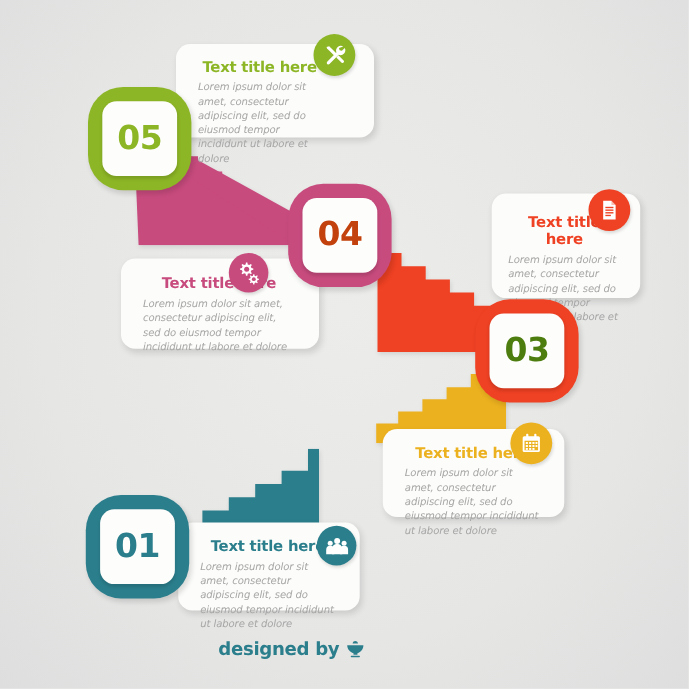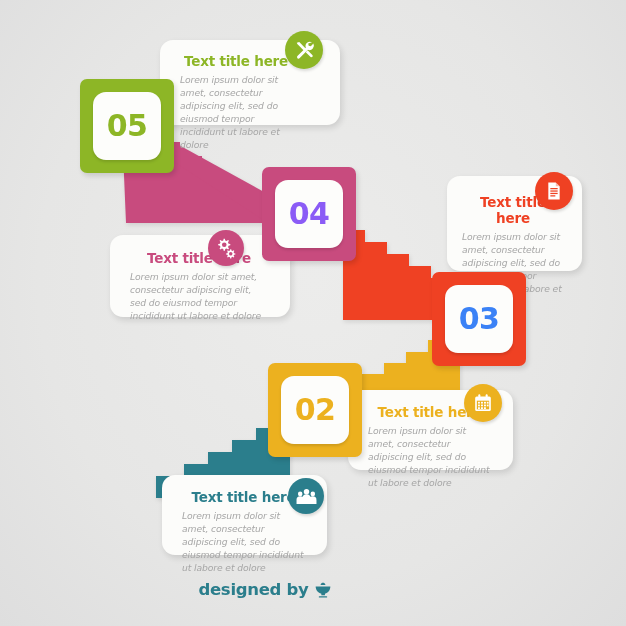--- a/index.html
+++ b/index.html
@@ -18,21 +18,21 @@
     width: 626px;
     height: 626px;
     background: radial-gradient(ellipse at 50% 45%, #ececeb 0%, #e6e6e5 62%, #dedede 100%);
   }
 
   
   .tile {
     position: absolute;
     width: 94px;
     height: 94px;
-    border-radius: 7px;
+    border-radius: 32px;
     box-shadow: 2px 3px 5px rgba(0,0,0,0.13);
     z-index: 30;
   }
   .tile .inner {
     position: absolute;
     left: 13px;
     top: 13px;
     width: 68px;
     height: 68px;
     background: #fdfdfb;
@@ -193,41 +193,41 @@
   <div class="badge" style="left:208px; top:230px; background:#c84b7e; width:36px; height:36px;">
     <svg width="22" height="22" viewBox="0 0 24 24" fill="#ffffff">
       <path d="M9.4 1.8 l1.4 0 l0.35 1.9 a6.0 6.0 0 0 1 1.5 0.62 l1.6 -1.1 l1.0 1.0 l-1.1 1.6 a6.0 6.0 0 0 1 0.62 1.5 l1.9 0.35 l0 1.4 l-1.9 0.35 a6.0 6.0 0 0 1 -0.62 1.5 l1.1 1.6 l-1.0 1.0 l-1.6 -1.1 a6.0 6.0 0 0 1 -1.5 0.62 l-0.35 1.9 l-1.4 0 l-0.35 -1.9 a6.0 6.0 0 0 1 -1.5 -0.62 l-1.6 1.1 l-1.0 -1.0 l1.1 -1.6 a6.0 6.0 0 0 1 -0.62 -1.5 l-1.9 -0.35 l0 -1.4 l1.9 -0.35 a6.0 6.0 0 0 1 0.62 -1.5 l-1.1 -1.6 l1.0 -1.0 l1.6 1.1 a6.0 6.0 0 0 1 1.5 -0.62 Z"></path>
       <circle cx="10.1" cy="8.5" r="2.5" fill="#c84b7e"></circle>
       <path d="M16.6 13.4 l1.1 0 l0.27 1.45 a4.6 4.6 0 0 1 1.15 0.48 l1.22 -0.84 l0.77 0.77 l-0.84 1.22 a4.6 4.6 0 0 1 0.48 1.15 l1.45 0.27 l0 1.1 l-1.45 0.27 a4.6 4.6 0 0 1 -0.48 1.15 l0.84 1.22 l-0.77 0.77 l-1.22 -0.84 a4.6 4.6 0 0 1 -1.15 0.48 l-0.27 1.45 l-1.1 0 l-0.27 -1.45 a4.6 4.6 0 0 1 -1.15 -0.48 l-1.22 0.84 l-0.77 -0.77 l0.84 -1.22 a4.6 4.6 0 0 1 -0.48 -1.15 l-1.45 -0.27 l0 -1.1 l1.45 -0.27 a4.6 4.6 0 0 1 0.48 -1.15 l-0.84 -1.22 l0.77 -0.77 l1.22 0.84 a4.6 4.6 0 0 1 1.15 -0.48 Z"></path>
       <circle cx="17.15" cy="18.3" r="1.9" fill="#c84b7e"></circle>
     </svg>
   </div>
   <div class="tile" style="left:262px; top:167px; background:#c84b7e;">
     <div class="inner">
-      <span class="num" style="color:#8b5cf6;">04</span>
+      <span class="num" style="color:#c2410c;">04</span>
     </div>
   </div>
 
   <div class="card" style="left:447px; top:176px; width:135px; height:95px; padding:18px 18px 12px 15px;">
     <div class="title" style="color:#ef4123;">Text title here</div>
     <div class="body">Lorem ipsum dolor sit amet, consectetur adipiscing elit, sed do eiusmod tempor incididunt ut labore et dolore</div>
   </div>
   <div class="badge" style="left:535px; top:172px; background:#ef4123;">
     <svg width="20" height="20" viewBox="0 0 24 24" fill="#ffffff">
       <path d="M5.2 1.8 h9.0 l4.6 4.6 v15.8 h-13.6 Z"></path>
       <path d="M14.2 1.8 v4.6 h4.6 Z" fill="#ef4123" opacity="0.35"></path>
       <rect x="7.6" y="8.4" width="8.8" height="1.5" fill="#ef4123"></rect>
       <rect x="7.6" y="11.3" width="8.8" height="1.5" fill="#ef4123"></rect>
       <rect x="7.6" y="14.2" width="8.8" height="1.5" fill="#ef4123"></rect>
       <rect x="7.6" y="17.1" width="6.0" height="1.5" fill="#ef4123"></rect>
     </svg>
   </div>
   <div class="tile" style="left:432px; top:272px; background:#ef4123;">
     <div class="inner">
-      <span class="num" style="color:#3b82f6;">03</span>
+      <span class="num" style="color:#4d7c0f;">03</span>
     </div>
   </div>
 
   <div class="card" style="left:348px; top:390px; width:165px; height:80px; padding:14px 22px 12px 20px;">
     <div class="title" style="color:#ecb11f;">Text title here</div>
     <div class="body">Lorem ipsum dolor sit amet, consectetur adipiscing elit, sed do eiusmod tempor incididunt ut labore et dolore</div>
   </div>
   <div class="badge" style="left:464px; top:384px; background:#ecb11f;">
     <svg width="20" height="20" viewBox="0 0 24 24" fill="#ffffff">
       <rect x="2.6" y="4.2" width="18.8" height="17.4" rx="1.8"></rect>
@@ -242,39 +242,39 @@
         <rect x="6.0" y="13.9" width="2.3" height="2.1"></rect>
         <rect x="9.6" y="13.9" width="2.3" height="2.1"></rect>
         <rect x="13.2" y="13.9" width="2.3" height="2.1"></rect>
         <rect x="16.6" y="13.9" width="2.1" height="2.1"></rect>
         <rect x="6.0" y="17.1" width="2.3" height="2.1"></rect>
         <rect x="9.6" y="17.1" width="2.3" height="2.1"></rect>
         <rect x="13.2" y="17.1" width="2.3" height="2.1"></rect>
       </g>
     </svg>
   </div>
-  <div class="tile" style="left:268px; top:363px; background:#ecb11f;">
-    <div class="inner">
-      <span class="num" style="color:#ecb11f;">02</span>
-    </div>
-  </div>
 
   <div class="card" style="left:162px; top:475px; width:165px; height:80px; padding:14px 22px 12px 20px;">
     <div class="title" style="color:#2b7e8c;">Text title here</div>
     <div class="body">Lorem ipsum dolor sit amet, consectetur adipiscing elit, sed do eiusmod tempor incididunt ut labore et dolore</div>
   </div>
   <div class="badge" style="left:288px; top:478px; background:#2b7e8c; width:36px; height:36px;">
     <svg width="21" height="21" viewBox="0 0 24 24" fill="#ffffff">
       <circle cx="4.8" cy="9.0" r="2.6"></circle>
       <path d="M0.6 20.5 v-4.6 a4.2 4.2 0 0 1 8.4 0 v4.6 Z"></path>
       <circle cx="19.2" cy="9.0" r="2.6"></circle>
       <path d="M15.0 20.5 v-4.6 a4.2 4.2 0 0 1 8.4 0 v4.6 Z"></path>
       <circle cx="12.0" cy="6.6" r="3.1"></circle>
       <path d="M6.6 20.5 v-5.6 a5.4 5.4 0 0 1 10.8 0 v5.6 Z"></path>
     </svg>
+  </div>
+  <div class="tile" style="left:78px; top:450px; background:#2b7e8c;">
+    <div class="inner">
+      <span class="num" style="color:#2b7e8c;">01</span>
+    </div>
   </div>
 
   <div id="footer">
     <span class="fline">
       <span>designed by</span>
       <span style="display:inline-block; width:18px; height:18px;">
         <svg width="18" height="18" viewBox="0 0 24 24" fill="#2b7e8c">
           <path d="M12.0 2.4 c1.5 0 2.7 0.9 3.1 2.2 l0.2 0.7 l-6.6 0 l0.2 -0.7 c0.4 -1.3 1.6 -2.2 3.1 -2.2 Z"></path>
           <path d="M2.2 7.4 h19.6 c0 4.8 -3.0 8.5 -7.2 9.6 l0 2.1 h-4.8 l0 -2.1 c-4.2 -1.1 -7.6 -4.8 -7.6 -9.6 Z"></path>
           <rect x="6.4" y="20.2" width="11.2" height="1.9" rx="0.9"></rect>

